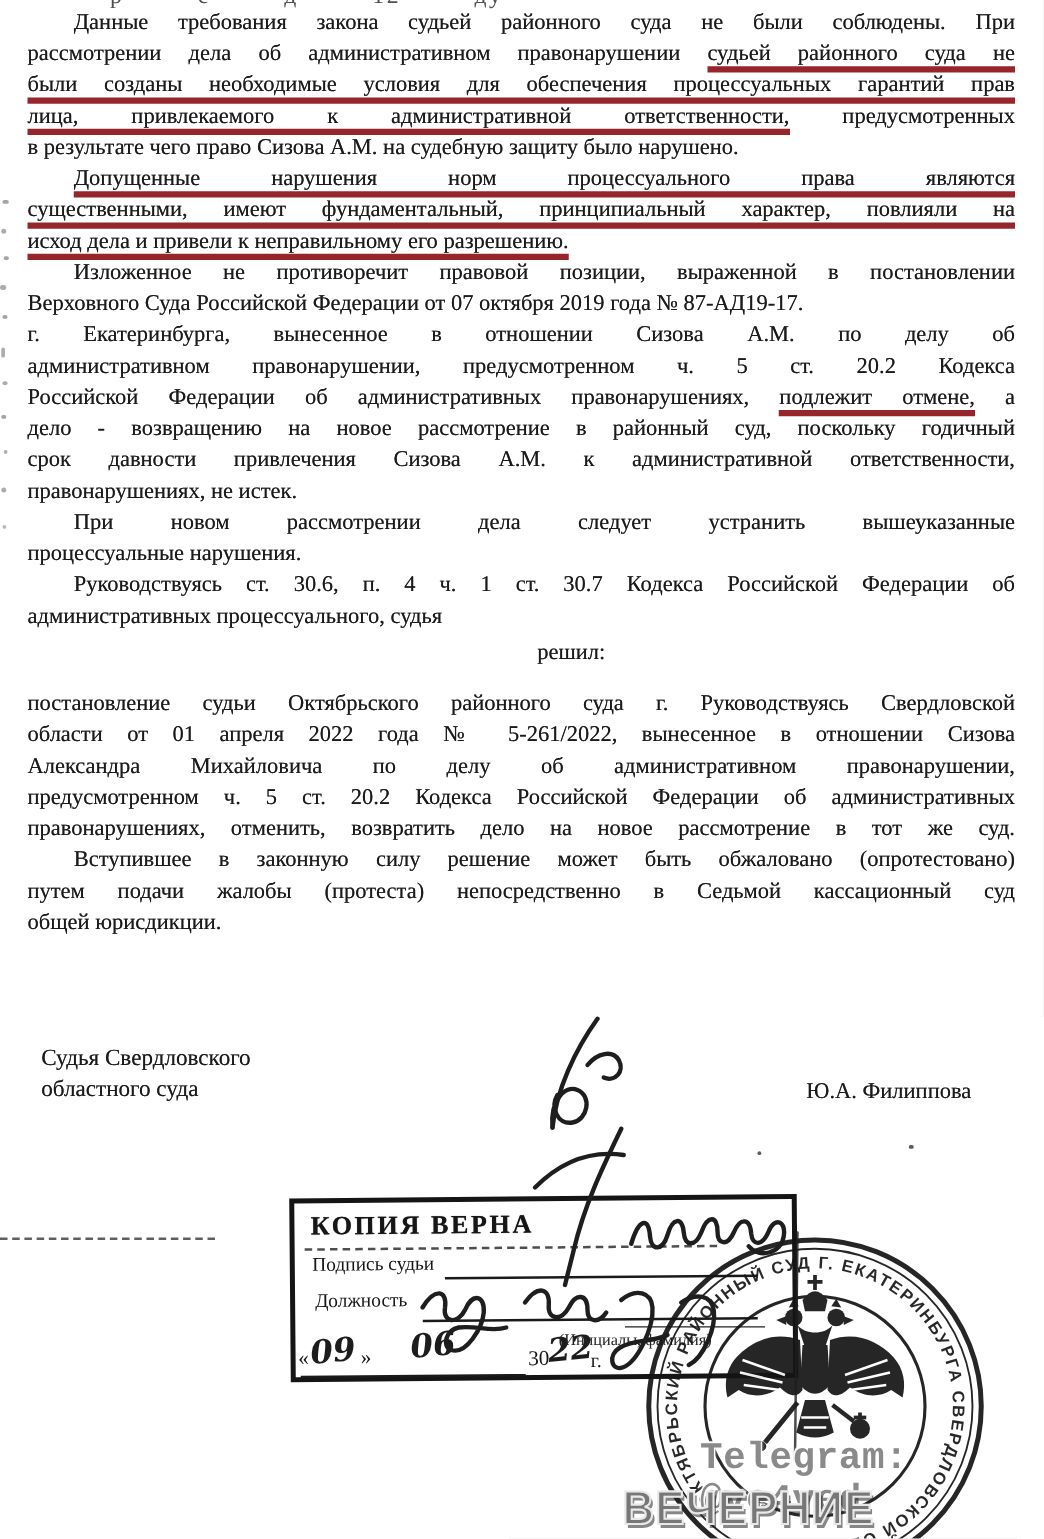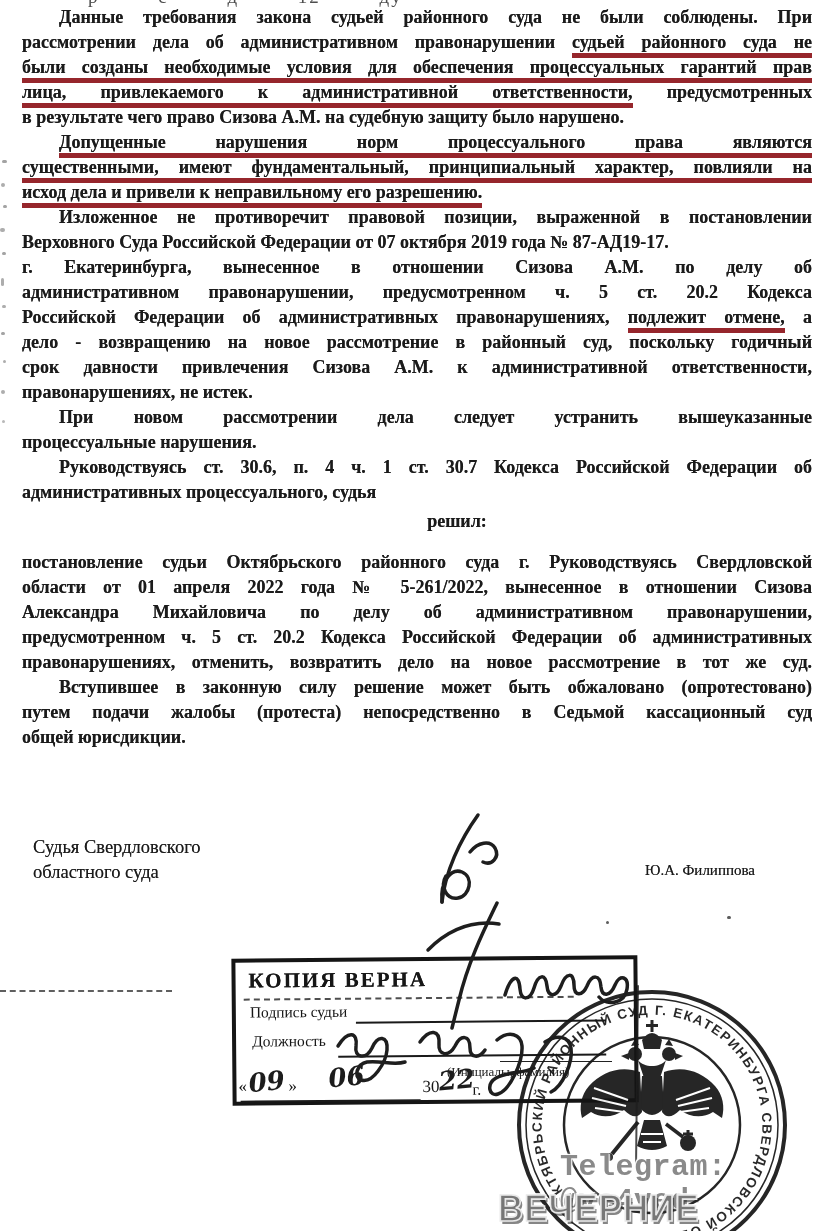--- a/index.html
+++ b/index.html
@@ -8,29 +8,29 @@
     background:#ffffff;overflow:hidden;
     font-family:"Liberation Serif","DejaVu Serif",serif;
     color:#1b1b1b;
   }
   
   .cut-top{position:absolute;top:0;left:0;width:835px;height:8px;overflow:hidden;opacity:.8;}
   .cut-top span{position:absolute;top:-14px;left:88px;font-size:19px;word-spacing:52px;letter-spacing:2px;color:#222;}
   
   .textblock{position:absolute;left:22px;top:5px;width:790px;font-size:18px;line-height:25px;
     text-shadow:0 0 .5px rgba(20,20,20,.75);}
-  .line{text-align:justify;text-align-last:justify;height:25px;overflow:visible;font-weight:bold;}
+  .line{text-align:justify;text-align-last:justify;height:25px;overflow:visible;}
   .line.first{text-indent:37px;}
   .line.end{text-align-last:left;}
   .para-center .line{text-align:center;text-align-last:center;}
   .resolution{margin:4px 0 16px;padding-left:80px;}
   .u{border-bottom:5px solid rgba(141,20,26,.92);padding-bottom:1px;}
   
   .sig-left{position:absolute;left:33px;top:835px;font-size:18.5px;line-height:25px;text-shadow:0 0 .5px rgba(20,20,20,.7);}
-  .sig-name{position:absolute;left:645px;top:862px;font-size:15px;text-shadow:0 0 .5px rgba(20,20,20,.7);}
+  .sig-name{position:absolute;left:645px;top:862px;font-size:18px;text-shadow:0 0 .5px rgba(20,20,20,.7);}
   svg.overlay{position:absolute;left:0;top:0;z-index:6;pointer-events:none;}
   
   .nz{position:absolute;background:#333;border-radius:2px;}
   .dashline{position:absolute;left:0;top:990px;width:172px;border-top:2px dashed #2a2a2a;opacity:.75;}
   
   .stamp{position:absolute;left:232px;top:957px;width:406px;height:147px;
     border:4px solid #151515;box-sizing:border-box;transform:rotate(-.5deg);
     z-index:3;color:#161616;}
   .stamp-title{position:absolute;left:13px;top:6px;font-size:21px;font-weight:bold;letter-spacing:2px;
     text-shadow:0 0 .6px rgba(10,10,10,.8);}

